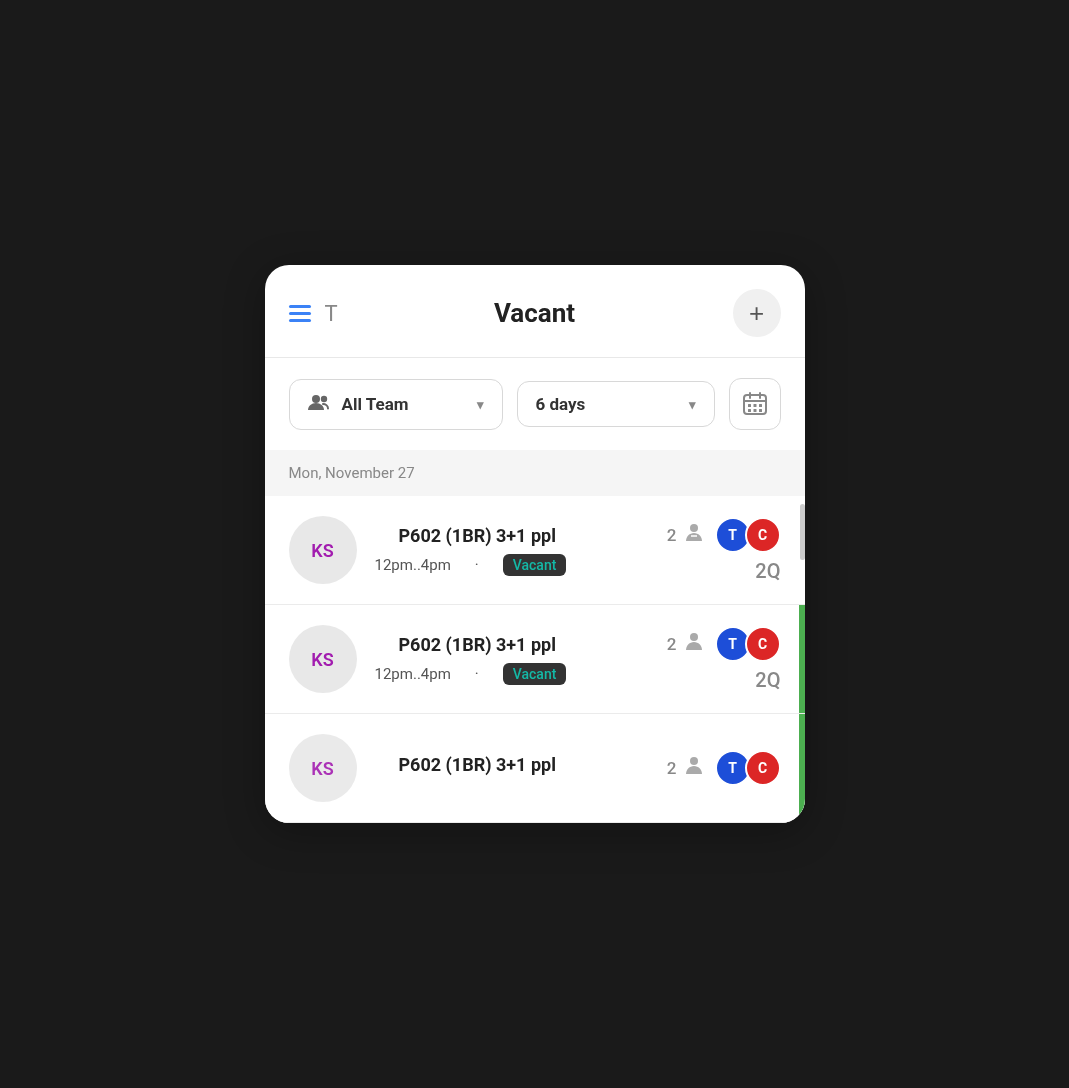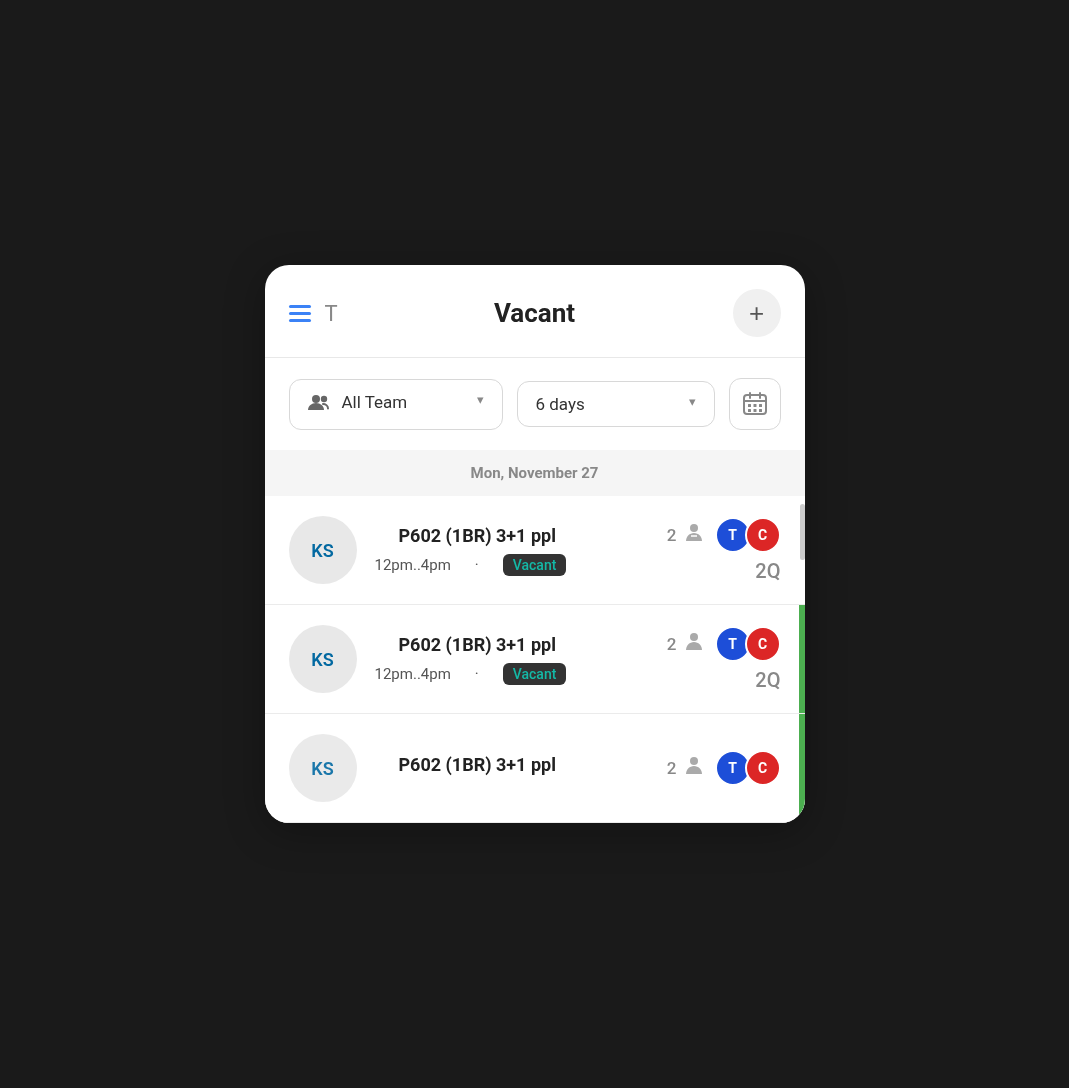--- a/index.html
+++ b/index.html
@@ -91,29 +91,30 @@
     
     .filters {
       display: flex;
       align-items: center;
       gap: 14px;
       padding: 20px 24px;
     }
 
     .filter-dropdown {
       display: flex;
+      align-items: center;
       gap: 10px;
       border: 1.5px solid #d8d8d8;
       border-radius: 12px;
       padding: 12px 18px;
       background: #fff;
       cursor: pointer;
       font-size: 17px;
       color: #333;
-      font-weight: 400;
+      font-weight: 700;
     }
 
     .filter-dropdown.team {
       flex: 1.1;
     }
 
     .filter-dropdown.days {
       flex: 1;
     }
 
@@ -143,24 +144,24 @@
       flex-shrink: 0;
     }
 
     
     .date-header-section {
       background: #f5f5f5;
       padding: 14px 24px;
     }
 
     .date-header {
-      text-align: center;
+      text-align: left;
       font-size: 15px;
       color: #888;
-      font-weight: 700;
+      font-weight: 400;
     }
 
     
     .task-item {
       display: flex;
       align-items: center;
       padding: 20px 24px;
       border-bottom: 1px solid #ebebeb;
       position: relative;
       background: #fff;
@@ -180,21 +181,21 @@
     .avatar {
       width: 68px;
       height: 68px;
       border-radius: 50%;
       background: #e8e8e8;
       display: flex;
       align-items: center;
       justify-content: center;
       font-size: 18px;
       font-weight: 600;
-      color: #0369a1;
+      color: #a21caf;
       flex-shrink: 0;
       margin-right: 18px;
     }
 
     .task-info {
       flex: 1;
     }
 
     .task-title {
       font-size: 18px;

